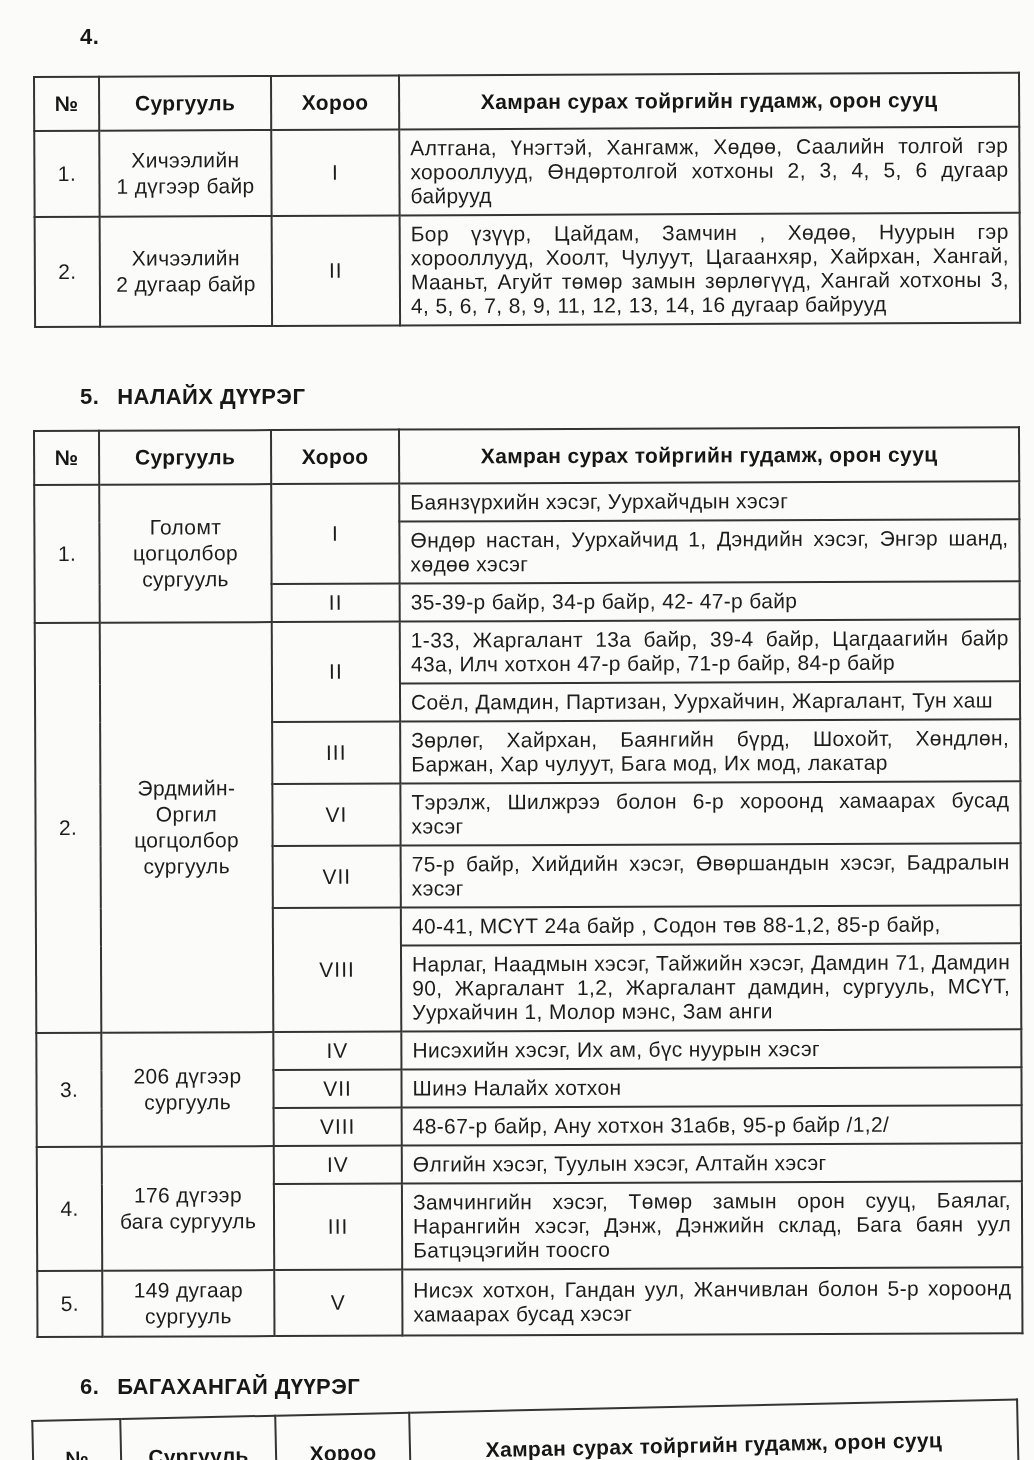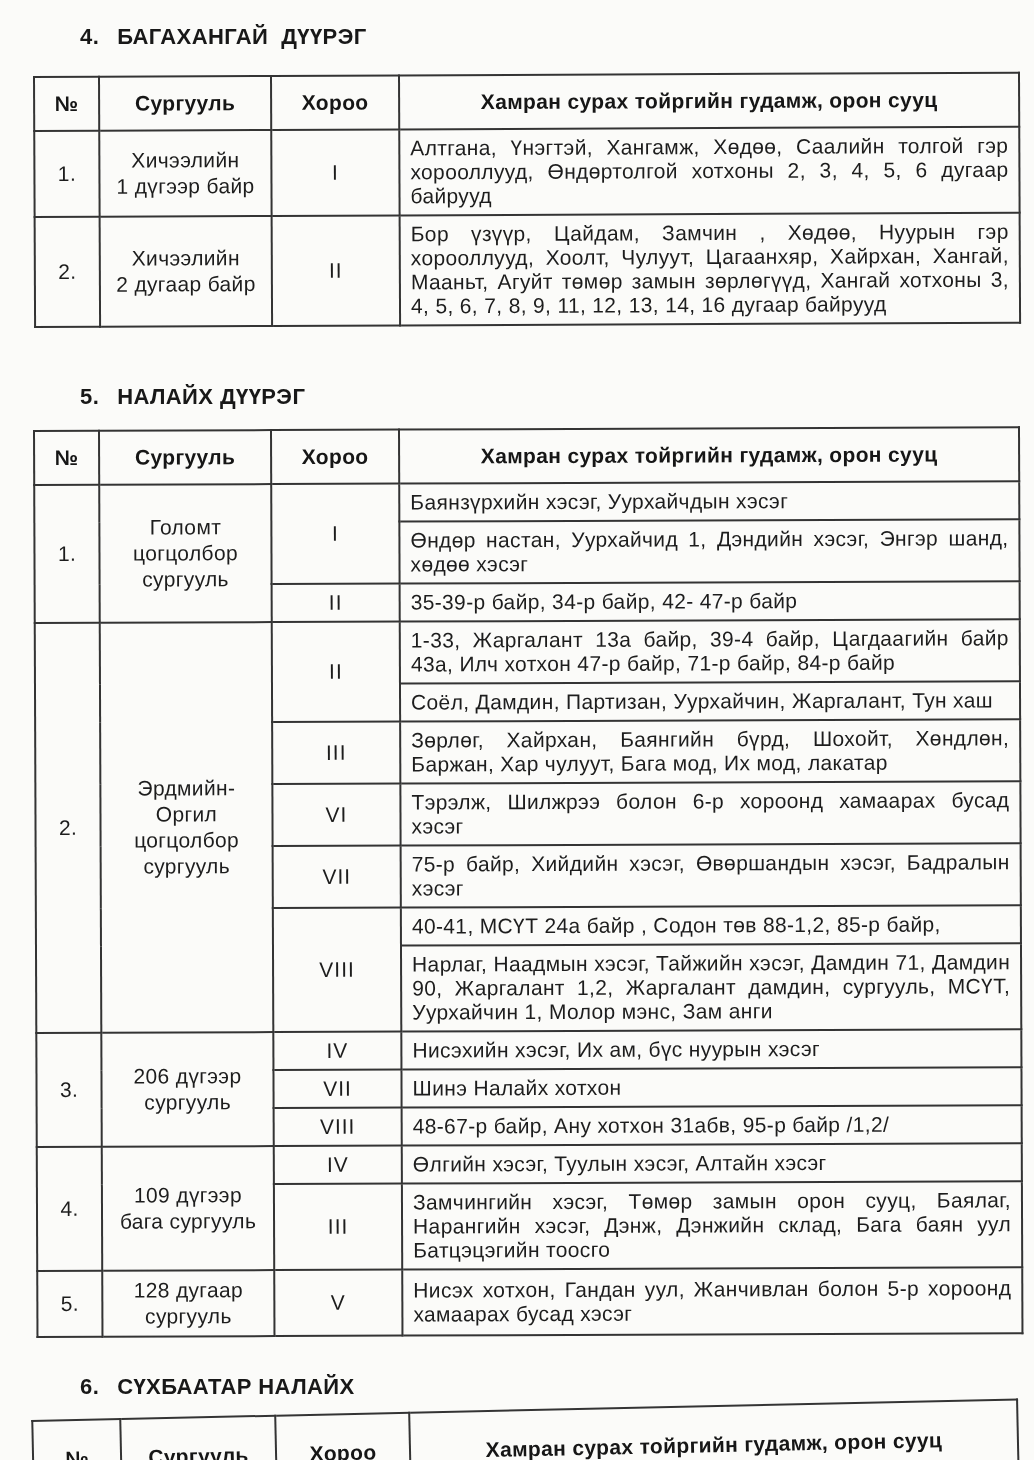--- a/index.html
+++ b/index.html
@@ -78,21 +78,20 @@
   .tw-3 col.c-content { width: 608px; }
 </style>
 </head>
 <body>
 
 <div class="page">
 
   <div class="section">
     <div class="section-title title-4">
       <span>4.</span>
-      <span>БАГАХАНГАЙ  ДҮҮРЭГ</span>
     </div>
     <div class="tablewrap tw-1">
       <table>
         <colgroup>
           <col class="c-num">
             <col class="c-school">
             <col class="c-khoroo">
             <col class="c-content">
         </colgroup>
       <thead>
@@ -201,45 +200,45 @@
             <tr>
               <td class="col-khoroo">VII</td>
               <td class="col-content">Шинэ Налайх хотхон</td>
             </tr>
             <tr>
               <td class="col-khoroo">VIII</td>
               <td class="col-content">48-67-р байр, Ану хотхон 31абв, 95-р байр /1,2/</td>
             </tr>
             <tr>
               <td class="col-num" rowspan="2">4.</td>
-              <td class="col-school" rowspan="2">109 дүгээр
+              <td class="col-school" rowspan="2">176 дүгээр
 бага сургууль</td>
               <td class="col-khoroo">IV</td>
               <td class="col-content">Өлгийн хэсэг, Туулын хэсэг, Алтайн хэсэг</td>
             </tr>
             <tr>
               <td class="col-khoroo">III</td>
               <td class="col-content">Замчингийн хэсэг, Төмөр замын орон сууц, Баялаг, Нарангийн хэсэг, Дэнж, Дэнжийн склад, Бага баян уул Батцэцэгийн тоосго</td>
             </tr>
             <tr>
               <td class="col-num">5.</td>
-              <td class="col-school">128 дугаар
+              <td class="col-school">149 дугаар
 сургууль</td>
               <td class="col-khoroo">V</td>
               <td class="col-content">Нисэх хотхон, Гандан уул, Жанчивлан болон 5-р хороонд хамаарах бусад хэсэг</td>
             </tr>
           </tbody>
         </table>
     </div>
   </div>
 
   <div class="section">
     <div class="section-title title-6">
       <span>6.</span>
-      <span>СҮХБААТАР НАЛАЙХ</span>
+      <span>БАГАХАНГАЙ ДҮҮРЭГ</span>
     </div>
     <div class="tablewrap tw-3">
       <table>
         <colgroup>
           <col class="c-num">
             <col class="c-school">
             <col class="c-khoroo">
             <col class="c-content">
         </colgroup>
       <thead>

